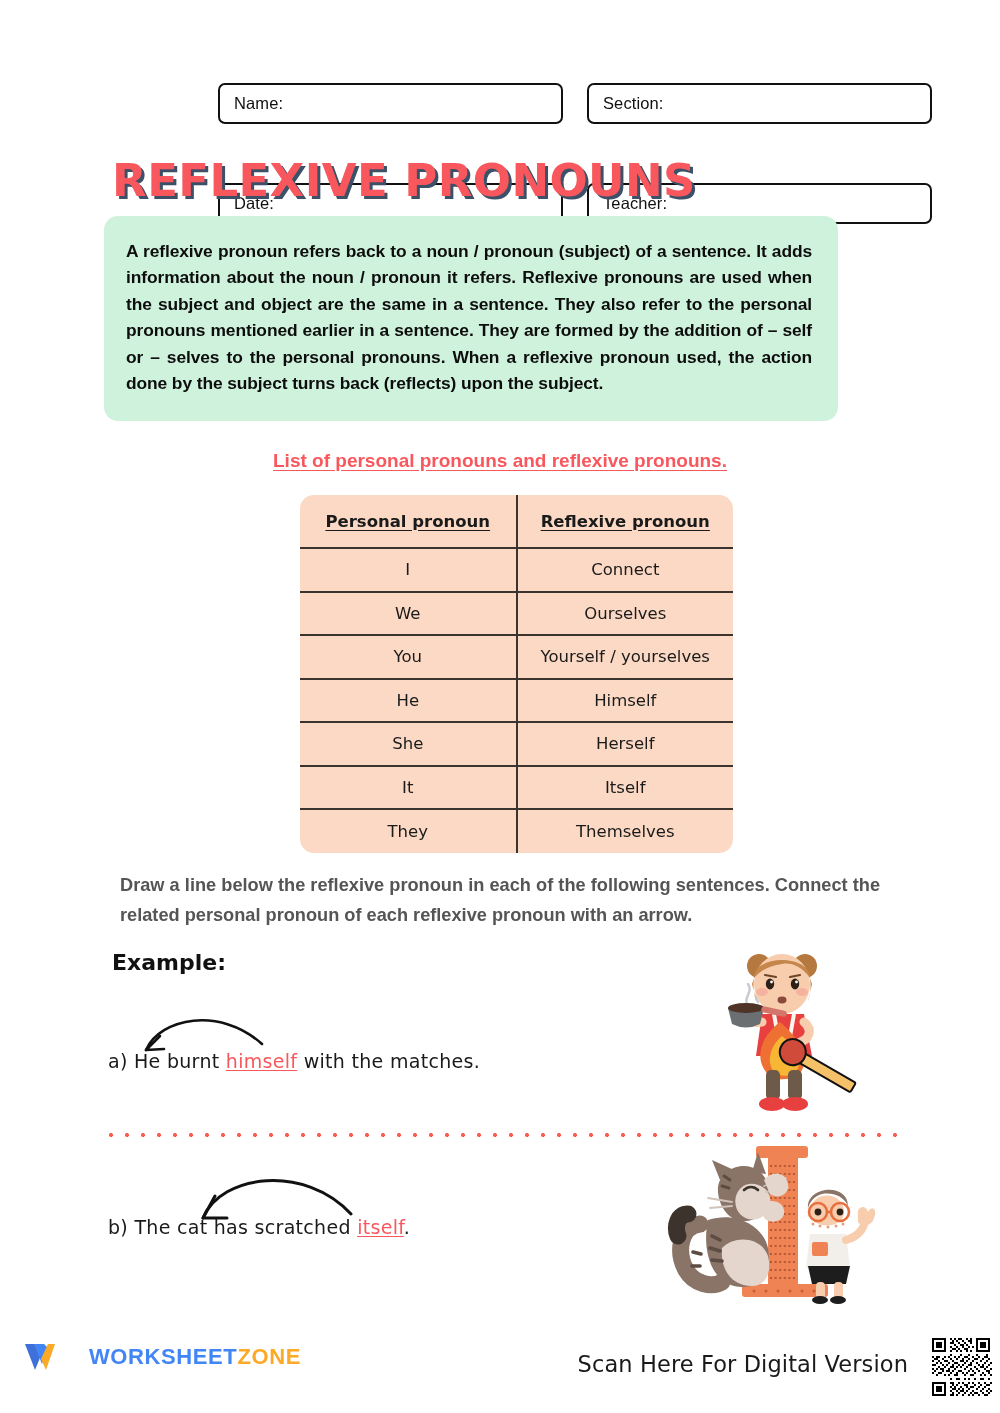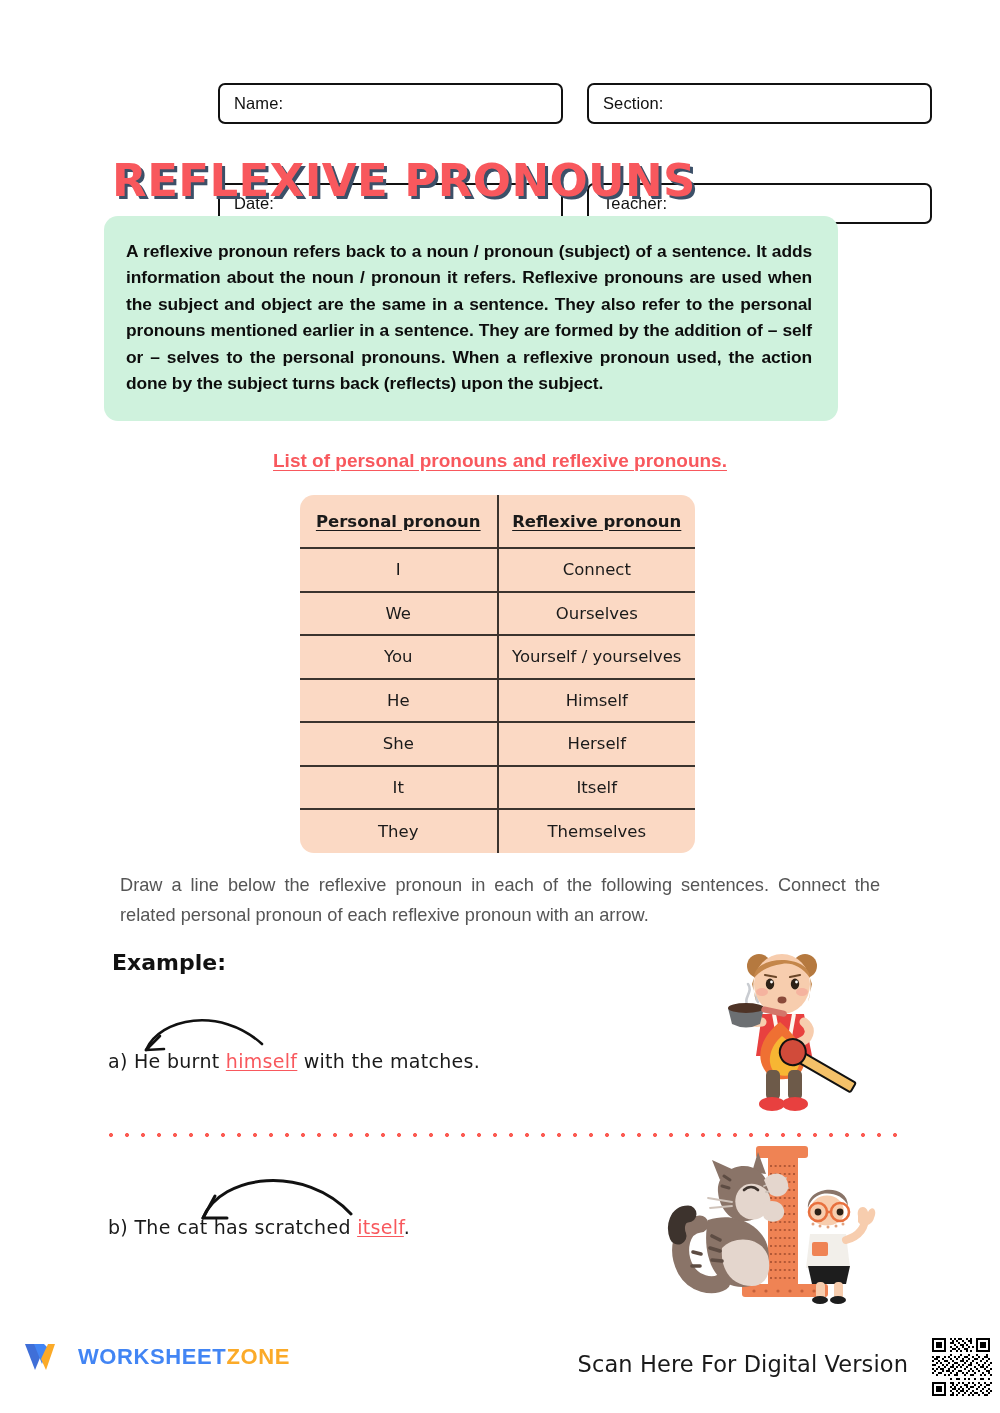--- a/index.html
+++ b/index.html
@@ -83,21 +83,21 @@
     color: #f8585d;
     text-decoration: underline;
     text-underline-offset: 3px;
     font-family: "Liberation Sans", sans-serif;
   }
 
   
   .pron-table {
     position: absolute;
     left: 300px; top: 495px;
-    width: 395px;
+    width: 433px;
     background: #fbd9c4;
     border-radius: 14px;
     overflow: hidden;
   }
   .pron-table table { width: 100%; border-collapse: collapse; }
   .pron-table td, .pron-table th {
     text-align: center;
     vertical-align: middle;
     font-family: "DejaVu Sans", sans-serif;
     color: #1a1a1a;
@@ -119,21 +119,21 @@
   .pron-table tr:last-child td { border-bottom: none; }
   .pron-table .col-left  { width: 50%; border-right: 2.2px solid #3b332e; }
   .pron-table .col-right { width: 50%; }
 
   
   .instruction {
     position: absolute;
     left: 120px; top: 870px;
     width: 760px;
     font-size: 18.2px;
-    font-weight: normal;
+    font-weight: bold;
     line-height: 1.66;
     color: #555555;
     text-align: justify;
     font-family: "Liberation Sans", sans-serif;
   }
 
   
   .example-label {
     position: absolute;
     left: 112px; top: 950px;
@@ -175,21 +175,21 @@
   .illus { position: absolute; }
   .illus-girl { left: 722px; top: 944px; }
   .illus-cat  { left: 660px; top: 1144px; }
 
   
   .logo-wrap {
     position: absolute;
     left: 22px; top: 1340px;
     display: flex;
     align-items: center;
-    gap: 14px;
+    gap: 25px;
   }
   .logo-text {
     font-size: 22px;
     font-weight: bold;
     letter-spacing: .6px;
     font-family: "Liberation Sans", sans-serif;
   }
   .logo-w { color: #4285f4; }
   .logo-z { color: #fbaa28; }
   .scan-text {

